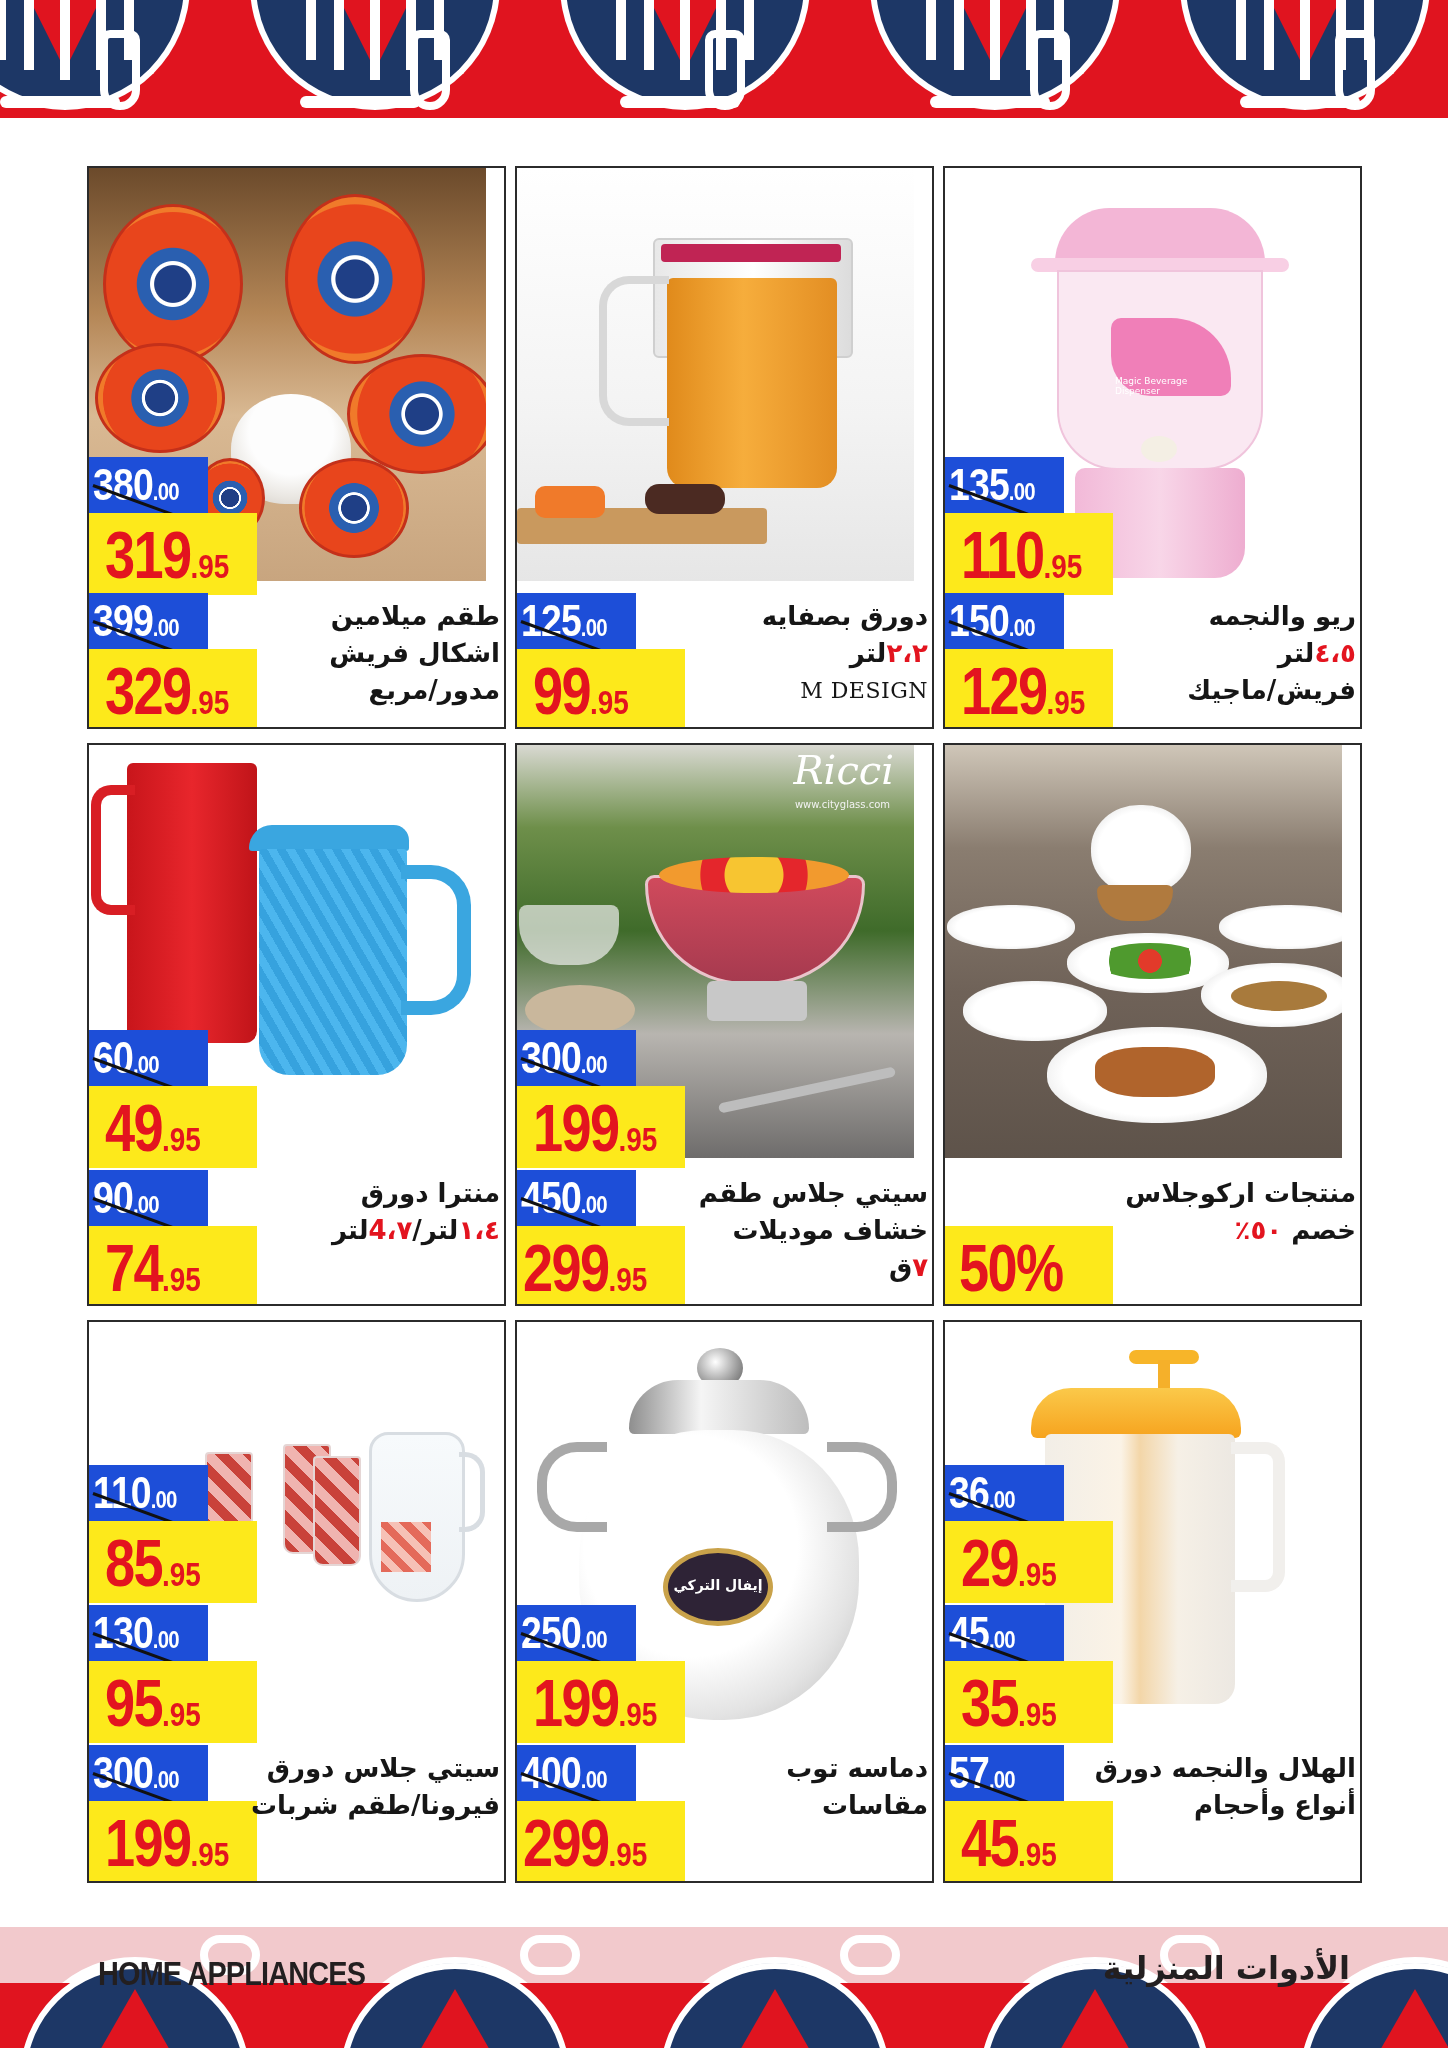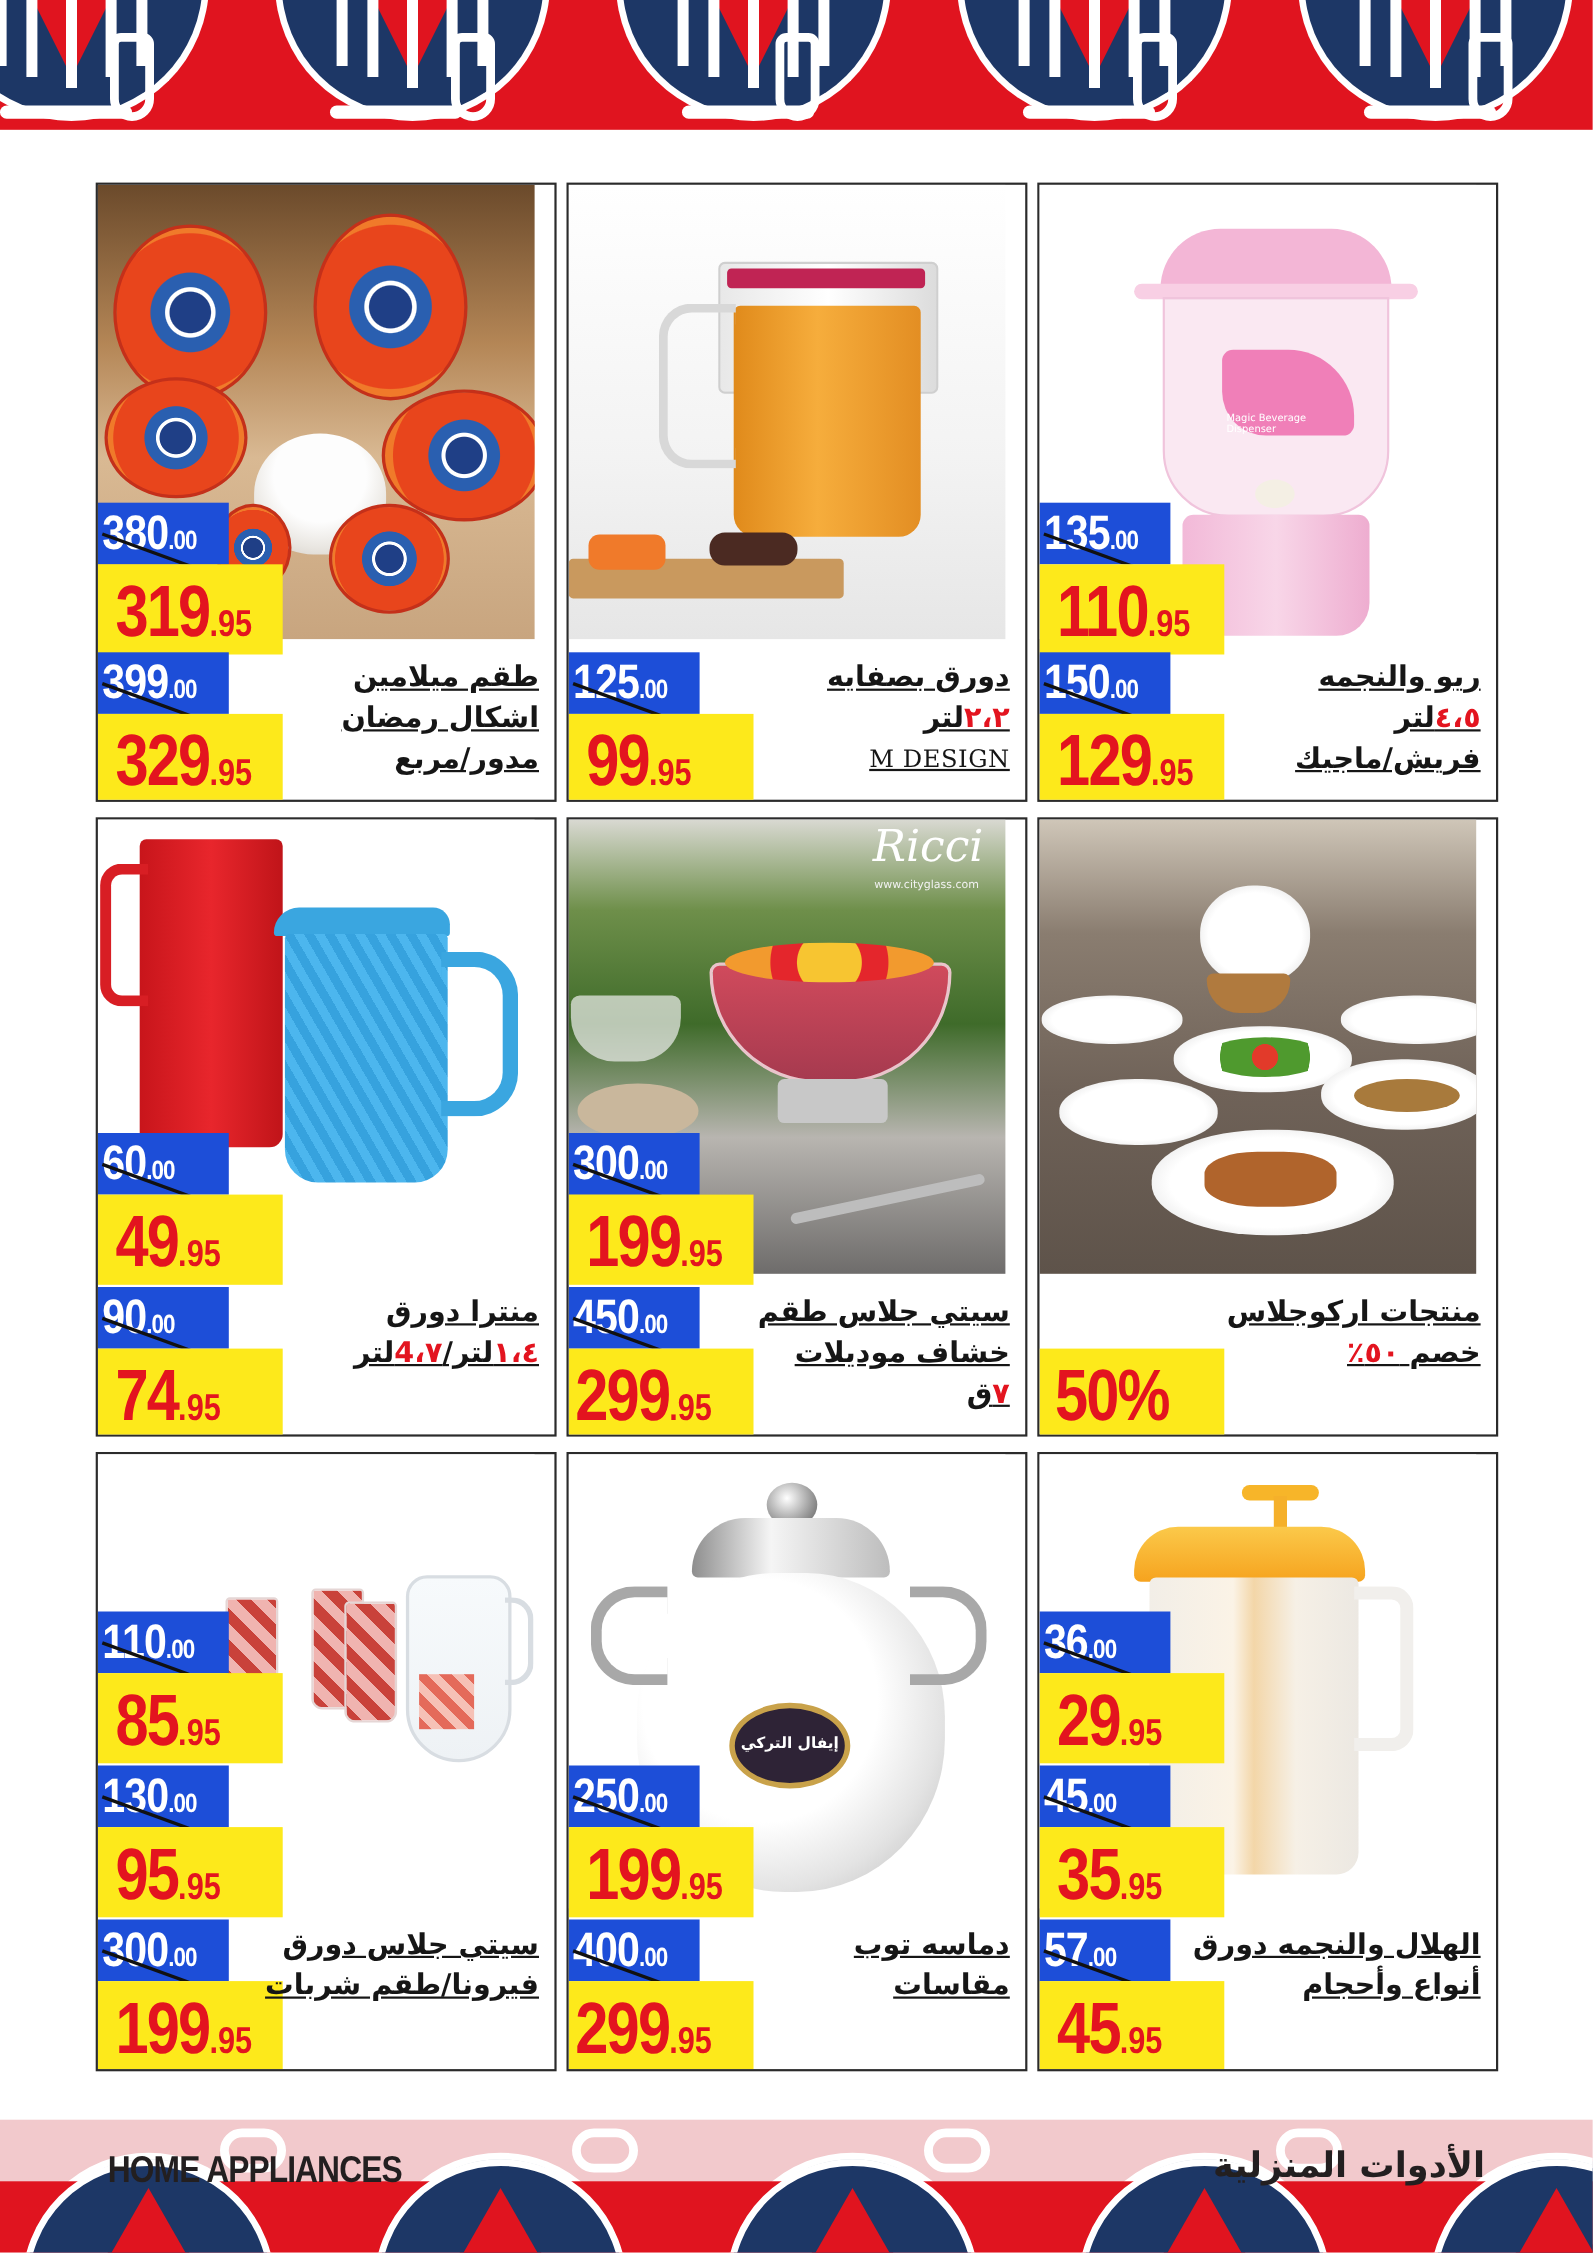--- a/index.html
+++ b/index.html
@@ -64,22 +64,22 @@
   }
 
   
   .card {
     position: absolute; width: 419px; height: 563px; border: 2px solid #2b2b2b; background: #ffffff; overflow: hidden;
   }
   .img {
     position: absolute; left: 0; top: 0; width: 397px; height: 413px; overflow: hidden;
   }
   .name {
-    position: absolute; right: 14px; direction: rtl; text-align: right;
-    font-family: "DejaVu Sans", sans-serif; font-weight: bold; font-size: 26px; line-height: 37px; color: #161616; text-decoration: underline;
+    position: absolute; right: 4px; direction: rtl; text-align: right;
+    font-family: "DejaVu Sans", sans-serif; font-weight: bold; font-size: 26px; line-height: 37px; color: #161616;
   }
   .name .red { color: #e3141f; }
   .name .brand { font-family: "DejaVu Serif", serif; font-weight: normal; font-size: 22px; letter-spacing: 0.5px; }
 
   .old {
     position: absolute; left: 0; width: 119px; height: 56px; background: #1d4ed8; overflow: hidden;
   }
   .old span {
     position: absolute; left: 4px; top: 0px; color: #ffffff; font-family: "Liberation Sans", sans-serif; font-weight: bold;
     font-size: 44px; line-height: 56px; letter-spacing: -1px; transform: scaleX(0.85); transform-origin: left;
@@ -152,21 +152,21 @@
       <span><b>319</b><small>.95</small></span>
     </div>
   <div class="old" style="top:425px">
       <span><b>399</b><small>.00</small></span>
     </div>
   <div class="new" style="top:481px">
       <span><b>329</b><small>.95</small></span>
     </div>
   <div class="name" style="top:430px">
     <div>طقم ميلامين</div>
-    <div>اشكال رمضان</div>
+    <div>اشكال فريش</div>
     <div>مدور/مربع</div>
   </div>
 </div>
 
 <div class="card" style="left:515px; top:166px">
   <div class="img bg-marble">
     <div class="pitcher-top" style="left:136px; top:70px; width:200px; height:120px; border-radius:6px; border:2px solid #cfcfcf"></div>
     <div style="position:absolute; left:144px; top:76px; width:180px; height:18px; background:#c02454; border-radius:4px"></div>
     <div class="pitcher-orange" style="left:150px; top:110px; width:170px; height:210px"></div>
     <div style="position:absolute; left:82px; top:108px; width:70px; height:150px; border:8px solid #d8d8d8; border-right:none; border-radius:30px 0 0 30px"></div>

